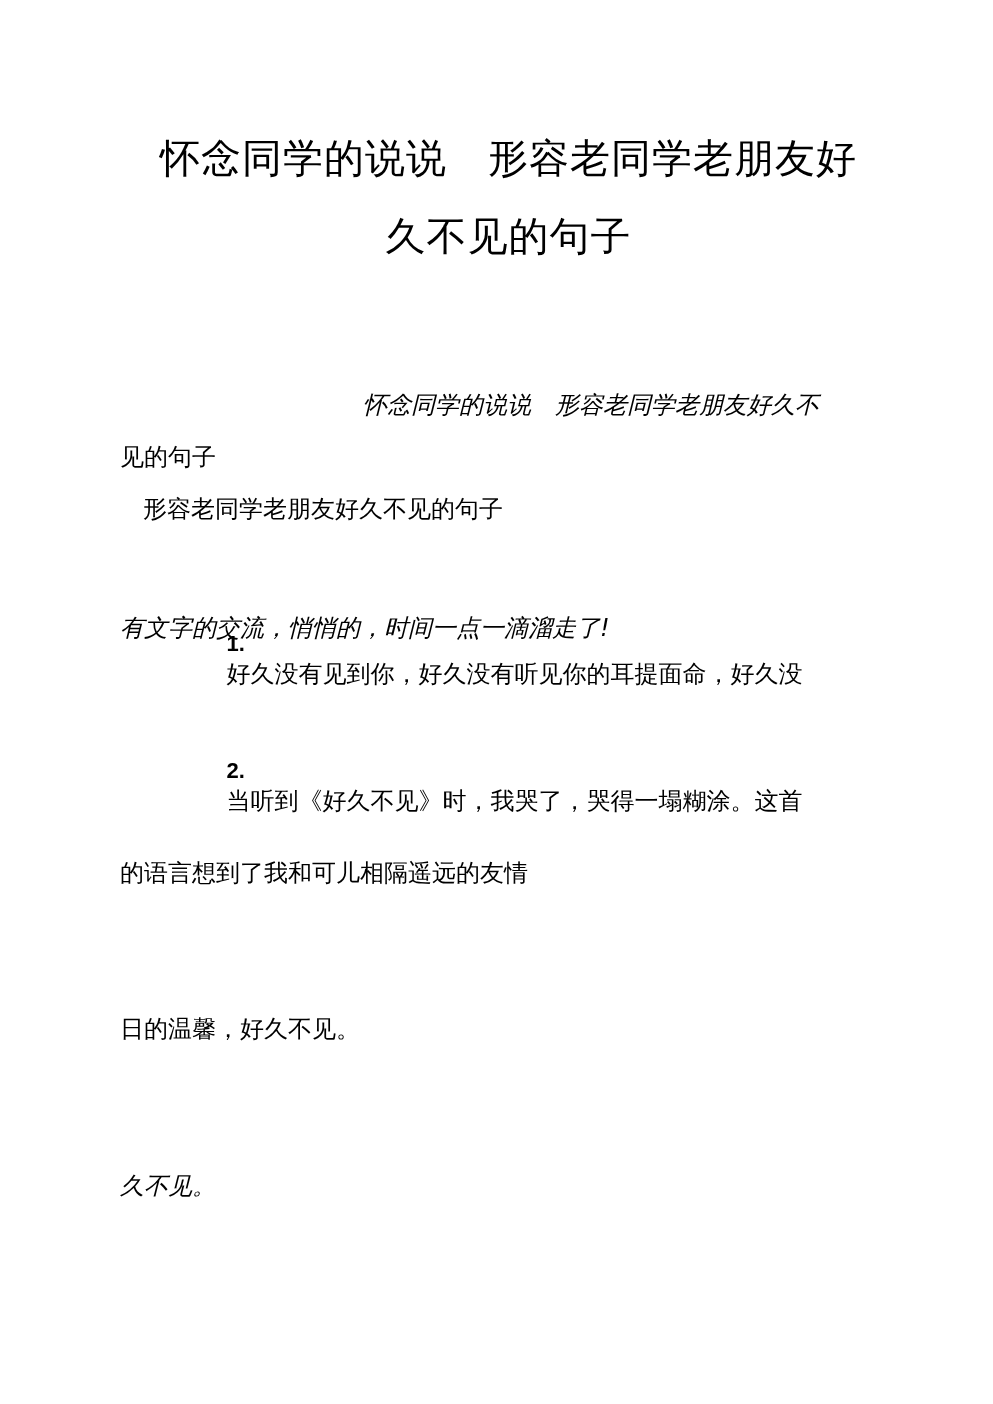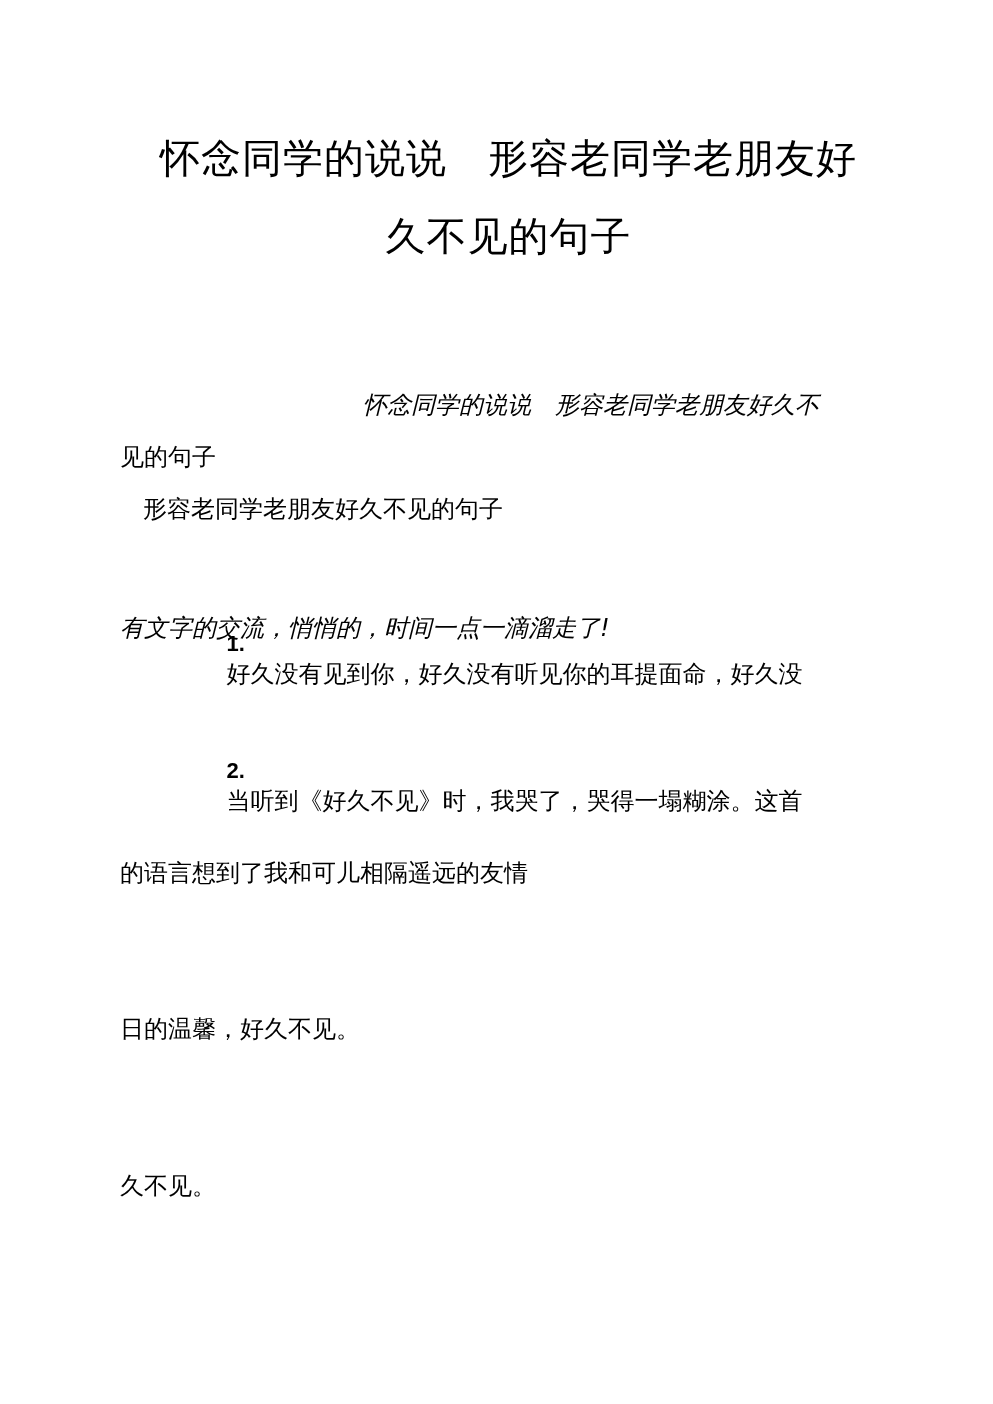--- a/index.html
+++ b/index.html
@@ -67,15 +67,15 @@
   <div class="line" style="left:120px; top:613px;font-style:italic;">有文字的交流，悄悄的，时间一点一滴溜走了!</div>
 
   <div class="line" style="left:196px; top:725px;">
     <span class="num">2.</span>
     <span>当听到《好久不见》时，我哭了，哭得一塌糊涂。这首</span>
   </div>
   <div class="line" style="left:120px; top:858px;font-family:Liberation Serif, serif;">的语言想到了我和可儿相隔遥远的友情</div>
 
   <div class="line" style="left:120px; top:1014px;">日的温馨，好久不见。</div>
 
-  <div class="line" style="left:120px; top:1171px;">久不见。</div>
+  <div class="line" style="left:120px; top:1171px;font-style:italic;">久不见。</div>
 
 </div>
 
 </body></html>

